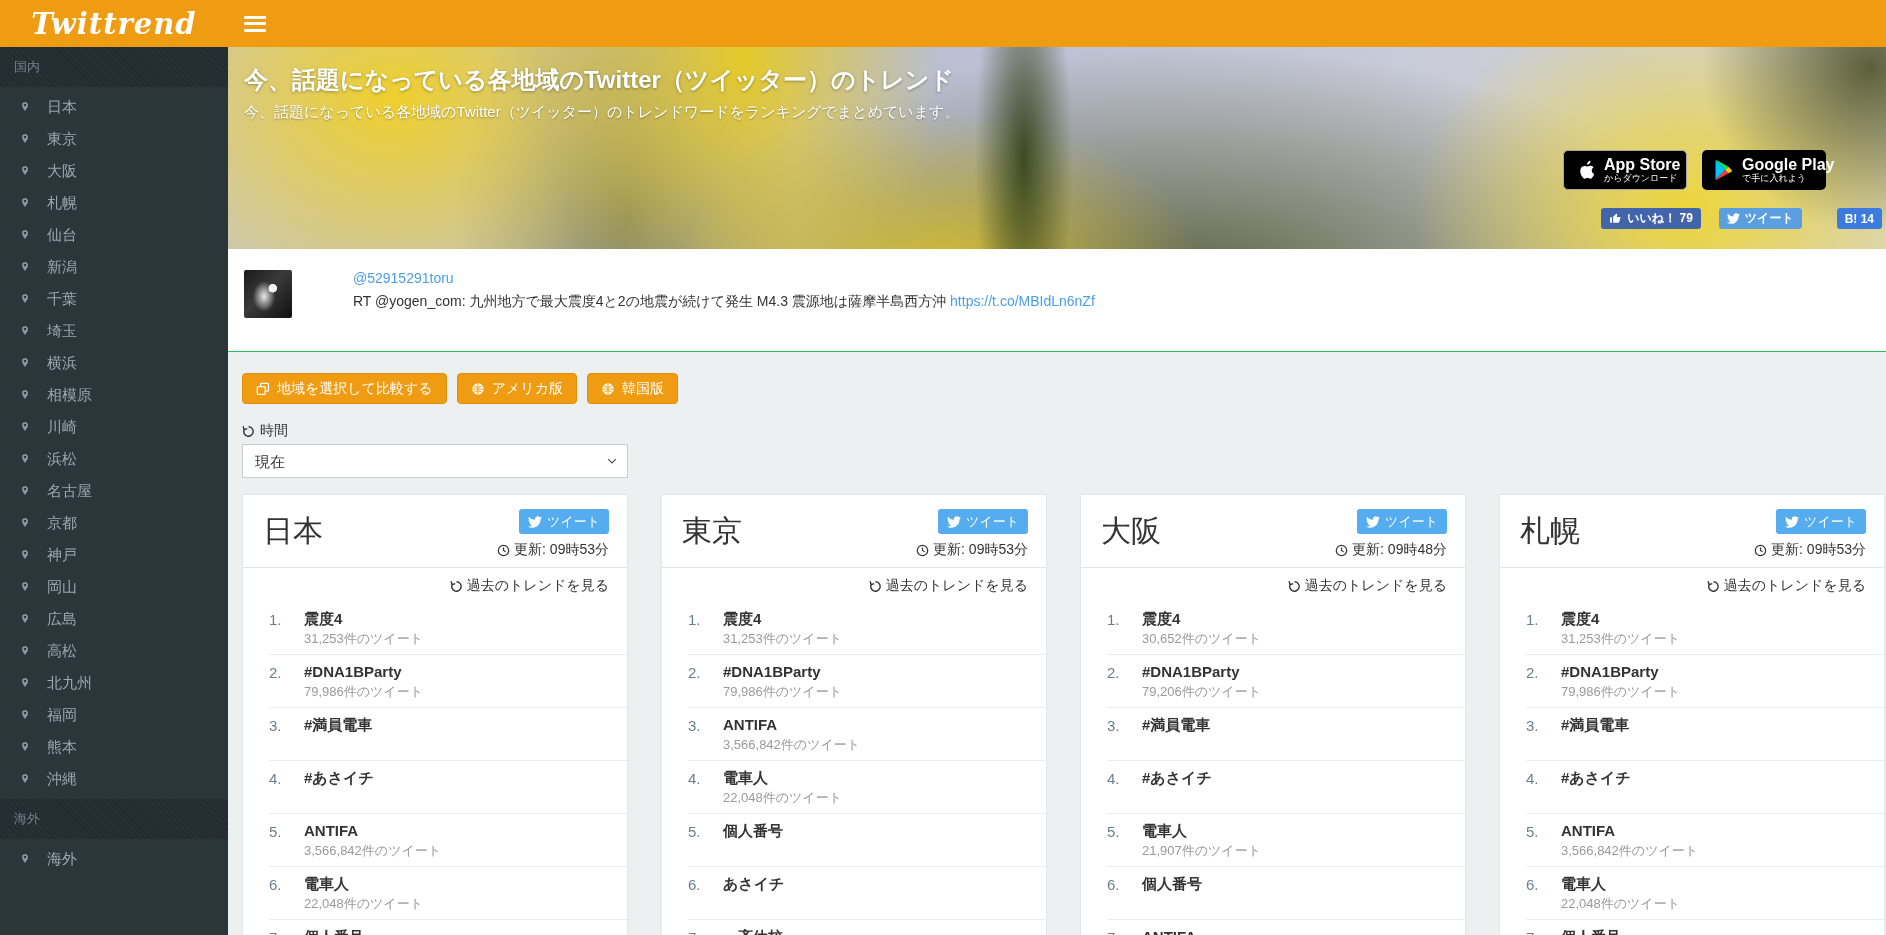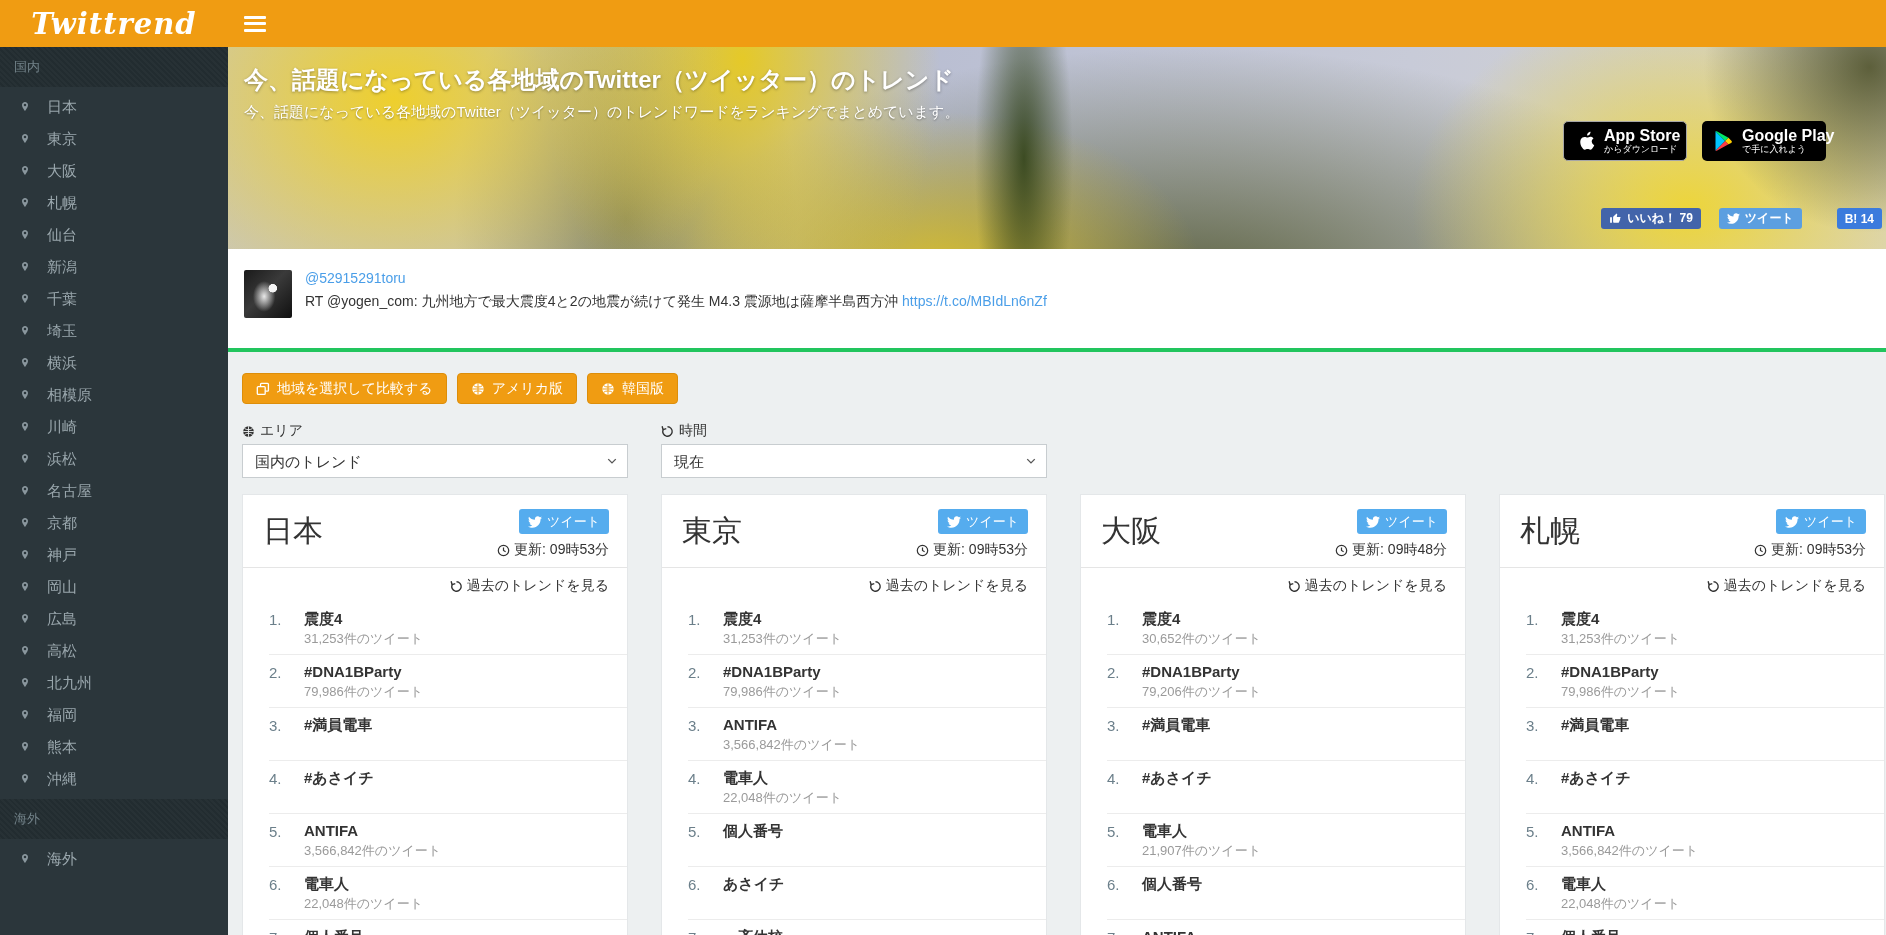--- a/index.html
+++ b/index.html
@@ -31,36 +31,36 @@
       radial-gradient(ellipse 430px 330px at 88% 80%, #edd53a, transparent 64%),
       radial-gradient(ellipse 540px 430px at 10% 26%, #eecf2d, transparent 62%),
       radial-gradient(ellipse 330px 520px at 31% 6%, #e5c928, transparent 60%),
       radial-gradient(ellipse 420px 260px at 43% 112%, #d6bd2f, transparent 62%),
       radial-gradient(ellipse 260px 420px at 24% 85%, rgba(58,66,26,.55), transparent 66%),
       radial-gradient(ellipse 760px 330px at 58% 118%, rgba(70,76,30,.8), transparent 72%),
       linear-gradient(100deg,#c3c6d6 0%,#b9bed2 40%,#c8cbd8 70%,#d8d5ce 100%); }
   .hero h1 { position:absolute; left:16px; top:17px; color:#fff; font-size:24px; font-weight:bold; text-shadow:0 1px 3px rgba(0,0,0,.35); }
   .hero .sub { position:absolute; left:16px; top:56px; color:#fff; font-size:15px; text-shadow:0 1px 2px rgba(0,0,0,.35); }
 
-  .store-badges { position:absolute; top:74px; right:60px; display:flex; gap:15px; }
+  .store-badges { position:absolute; top:103px; right:60px; display:flex; gap:15px; }
   .badge { width:124px; height:40px; background:#000; border-radius:5px; color:#fff; display:flex; align-items:center; padding:0 9px; cursor:pointer; }
   .badge.apple { border:1px solid #a6a6a6; }
   .badge svg { width:24px; height:24px; flex:0 0 auto; margin-right:7px; }
   .badge .b-l1 { font-size:16px; font-weight:bold; line-height:17px; white-space:nowrap; }
   .badge .b-l2 { font-size:9px; line-height:11px; white-space:nowrap; }
 
   .social-row { position:absolute; top:161px; right:4px; display:flex; align-items:center; }
   .soc { height:21px; border-radius:3px; color:#fff; font-size:12px; font-weight:bold; display:flex; align-items:center; padding:0 8px; cursor:pointer; white-space:nowrap; }
   .soc svg { width:13px; height:13px; margin-right:5px; }
   .soc.fb { background:#4264aa; margin-right:18px; }
   .soc.tw { background:#5c9fe0; margin-right:35px; }
   .soc.hb { background:#3b7bdd; }
 
   
-  .tweet-panel { background:#fff; height:103px; border-bottom:4px solid #22c55e; padding:21px 0 0 16px; display:flex; }
+  .tweet-panel { background:#fff; height:103px; border-bottom:1px solid #22c55e; padding:21px 0 0 16px; display:flex;gap:48px; }
   .avatar { width:48px; height:48px; flex:0 0 auto; border-radius:2px;
     background:
       radial-gradient(circle 10px at 60% 38%, #f5f5f5 40%, transparent 45%),
       radial-gradient(ellipse 16px 22px at 42% 55%, #e8e8e8, transparent 70%),
       linear-gradient(135deg,#1a1a1a 0%,#3a3a3a 45%,#101010 100%); }
   .tweet-body { margin-left:13px; font-size:14px; }
   .tweet-user { color:#4a9ee8; margin-bottom:7px; display:inline-block; cursor:pointer; }
   .tweet-text { color:#333; }
   .tweet-link { color:#4a9ee8; cursor:pointer; }
 
@@ -382,36 +382,20 @@
           <use href="#i-globe-w"></use>
         </svg>
       <span>韓国版</span>
     </button>
   </div>
 
   <div class="filters">
     <div class="filter-col">
       <div class="filter-label">
         <svg>
-            <use href="#i-globe-d"></use>
-          </svg>
-        <span>エリア</span>
-      </div>
-      <div class="select-wrap">
-        <select>
-          <option>国内のトレンド</option>
-        </select>
-        <svg class="chev">
-            <use href="#i-chev"></use>
-          </svg>
-      </div>
-    </div>
-    <div class="filter-col">
-      <div class="filter-label">
-        <svg>
             <use href="#i-history"></use>
           </svg>
         <span>時間</span>
       </div>
       <div class="select-wrap">
         <select>
           <option>現在</option>
         </select>
         <svg class="chev">
             <use href="#i-chev"></use>

